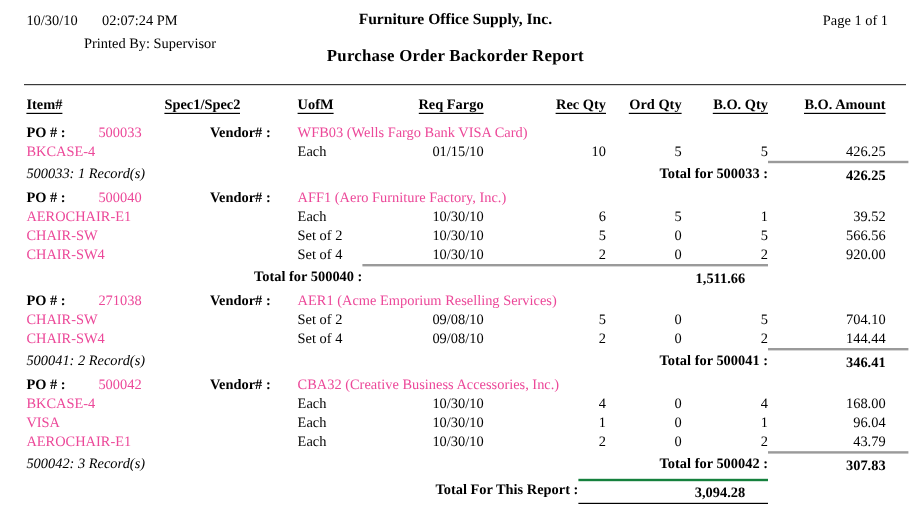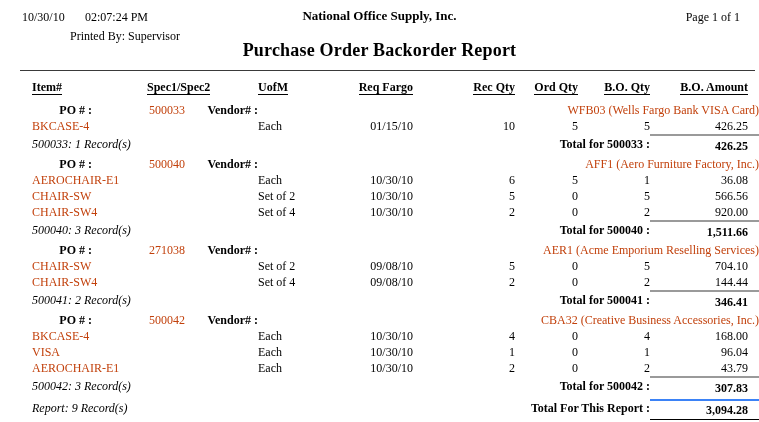--- a/index.html
+++ b/index.html
@@ -4,49 +4,49 @@
 <style>
   html,body{margin:0;padding:0;}
   body{
     width:759px;height:422px;background:#ffffff;color:#000;
     font-family:"Liberation Serif","DejaVu Serif",serif;font-size:12px;
     position:relative;overflow:hidden;
   }
   .abs{position:absolute;white-space:nowrap;}
   .b{font-weight:bold;}
   .i{font-style:italic;}
-  .blue{color:#c2410c;}
+  .blue{color:#ec4899;}
   .t-right{text-align:right;}
   .center{left:0;right:0;text-align:center;}
   #company{top:8px;font-size:13px;}
-  #title{top:40px;font-size:18px;letter-spacing:.2px;}
+  #title{top:40px;font-size:14px;letter-spacing:.2px;}
   #date{left:22px;top:10px;}
   #time{left:85px;top:10px;}
   #pageinfo{right:19px;top:10px;}
   #printedby{left:22px;top:29px;margin-left:48px;}
   #toprule{left:20px;top:70px;width:735px;border-top:1px solid #3a3a3a;height:0;}
 
   #report{position:absolute;top:77px;left:0;width:759px;}
-  .r{display:grid;padding-left:32px;height:16px;line-height:16px;white-space:nowrap;}
+  .r{display:grid;padding-left:22px;height:16px;line-height:16px;white-space:nowrap;}
   .cols{grid-template-columns:115px 111px 82px 73px 102px 63px 72px 117px;}
-  .po-cols{grid-template-columns:60px 93px 73px 1fr;text-align:right;}
+  .po-cols{grid-template-columns:60px 93px 73px 1fr;}
   .sum-cols{grid-template-columns:280px 338px 117px;height:20px;line-height:20px;margin-bottom:2px;}
   .fot-cols{grid-template-columns:460px 158px 117px;height:24px;line-height:18px;margin-top:3px;}
   .hdr{height:22px;line-height:14px;padding-top:3px;}
   .hdr span span{border-bottom:1px solid #000;font-weight:bold;}
   .amt{text-align:right;padding-right:19px;}
   .group-rule{border-top:2px solid #9a9a9a;}
-  .report-total{border-top:2px solid #3b82f6;border-bottom:4px double #000;}
+  .report-total{border-top:2px solid #15803d;border-bottom:4px double #000;}
 </style>
 </head>
 <body>
 
 <span class="abs" id="date">10/30/10</span>
 <span class="abs" id="time">02:07:24 PM</span>
-<span class="abs center b" id="company">National Office Supply, Inc.</span>
+<span class="abs center b" id="company">Furniture Office Supply, Inc.</span>
 <span class="abs" id="pageinfo">Page 1 of 1</span>
 <span class="abs" id="printedby">Printed By: Supervisor</span>
 <span class="abs center b" id="title">Purchase Order Backorder Report</span>
 <div class="abs" id="toprule"></div>
 
 <div id="report">
 
   <div class="r cols hdr">
     <span><span>Item#</span></span>
     <span><span>Spec1/Spec2</span></span>
@@ -87,21 +87,21 @@
     <span class="blue">AFF1 (Aero Furniture Factory, Inc.)</span>
   </div>
   <div class="r cols">
     <span class="blue">AEROCHAIR-E1</span>
     <span></span>
     <span>Each</span>
     <span class="t-right">10/30/10</span>
     <span class="t-right">6</span>
     <span class="t-right">5</span>
     <span class="t-right">1</span>
-    <span class="amt">36.08</span>
+    <span class="amt">39.52</span>
   </div>
   <div class="r cols">
     <span class="blue">CHAIR-SW</span>
     <span></span>
     <span>Set of 2</span>
     <span class="t-right">10/30/10</span>
     <span class="t-right">5</span>
     <span class="t-right">0</span>
     <span class="t-right">5</span>
     <span class="amt">566.56</span>
@@ -110,21 +110,20 @@
     <span class="blue">CHAIR-SW4</span>
     <span></span>
     <span>Set of 4</span>
     <span class="t-right">10/30/10</span>
     <span class="t-right">2</span>
     <span class="t-right">0</span>
     <span class="t-right">2</span>
     <span class="amt">920.00</span>
   </div>
   <div class="r sum-cols">
-    <span class="i">500040: 3 Record(s)</span>
     <span class="b t-right">Total for 500040 :</span>
     <span class="b amt group-rule">1,511.66</span>
   </div>
 
   <div class="r po-cols">
     <span class="b">PO # :</span>
     <span class="blue">271038</span>
     <span class="b">Vendor# :</span>
     <span class="blue">AER1 (Acme Emporium Reselling Services)</span>
   </div>
@@ -190,18 +189,17 @@
     <span class="t-right">2</span>
     <span class="amt">43.79</span>
   </div>
   <div class="r sum-cols">
     <span class="i">500042: 3 Record(s)</span>
     <span class="b t-right">Total for 500042 :</span>
     <span class="b amt group-rule">307.83</span>
   </div>
 
   <div class="r fot-cols">
-    <span class="i">Report: 9 Record(s)</span>
     <span class="b t-right">Total For This Report :</span>
     <span class="b amt report-total">3,094.28</span>
   </div>
 
 </div>
 
 </body></html>

